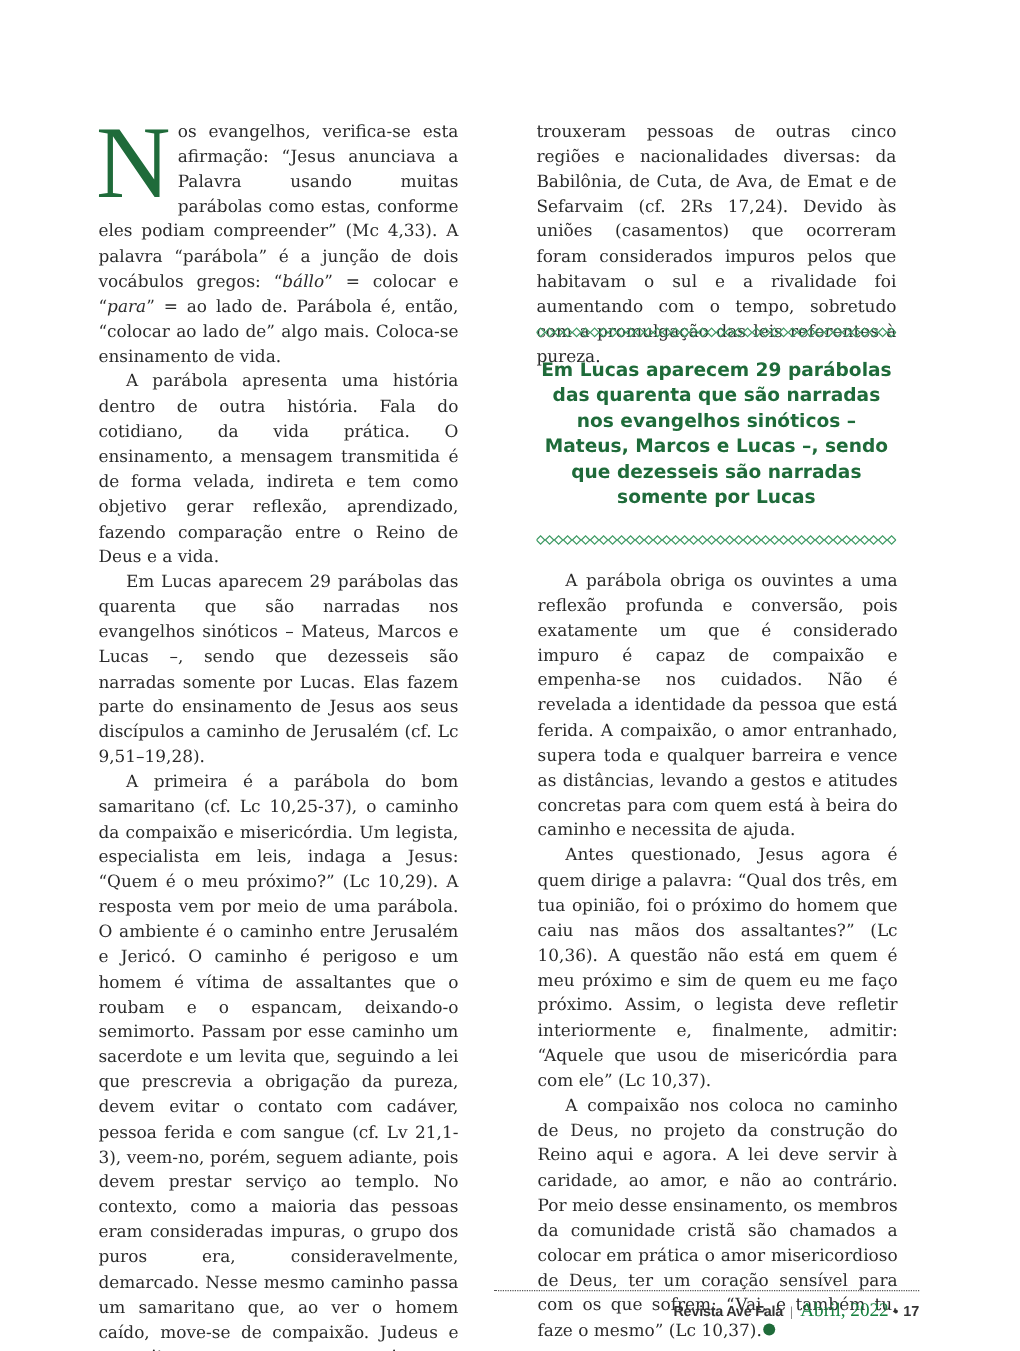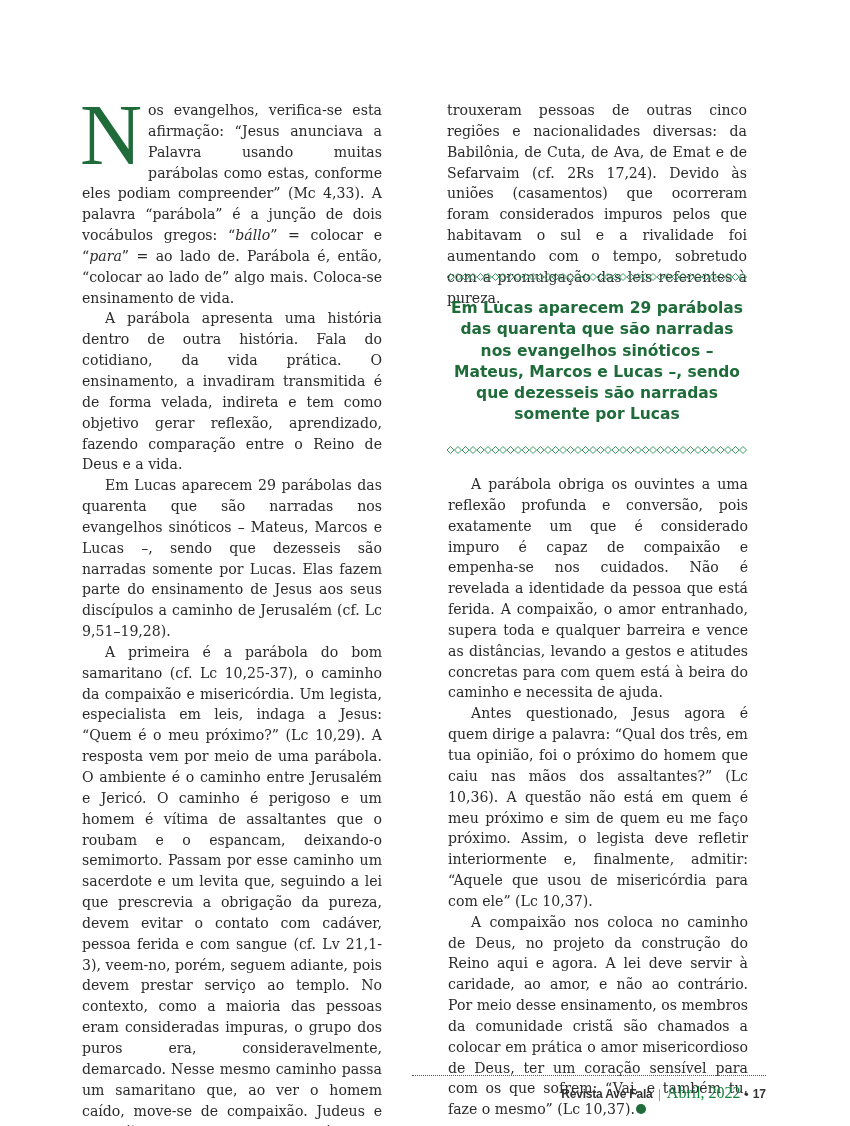--- a/index.html
+++ b/index.html
@@ -77,21 +77,21 @@
   .footer .num { font-family: "Liberation Sans", sans-serif; font-weight: bold; font-size: 12px; }
   em { }
 </style>
 </head>
 <body>
 
 <div class="page">
 
   <div class="col col-left">
     <p class="first"><span class="dropcap">N</span><span>os evangelhos, verifica-se esta afirmação: “Jesus anunciava a Palavra usando muitas parábolas como estas, conforme eles podiam compreender” (Mc 4,33). A palavra “parábola” é a junção de dois vocábulos gregos: “</span><em>bállo</em><span>” = colocar e “</span><em>para</em><span>” = ao lado de. Parábola é, então, “colocar ao lado de” algo mais. Coloca-se ensinamento de vida.</span></p>
-    <p>A parábola apresenta uma história dentro de outra história. Fala do cotidiano, da vida prática. O ensinamento, a invadiram transmitida é de forma velada, indireta e tem como objetivo gerar reflexão, aprendizado, fazendo comparação entre o Reino de Deus e a vida.</p>
+    <p>A parábola apresenta uma história dentro de outra história. Fala do cotidiano, da vida prática. O ensinamento, a mensagem transmitida é de forma velada, indireta e tem como objetivo gerar reflexão, aprendizado, fazendo comparação entre o Reino de Deus e a vida.</p>
     <p>Em Lucas aparecem 29 parábolas das quarenta que são narradas nos evangelhos sinóticos – Mateus, Marcos e Lucas –, sendo que dezesseis são narradas somente por Lucas. Elas fazem parte do ensinamento de Jesus aos seus discípulos a caminho de Jerusalém (cf. Lc 9,51–19,28).</p>
     <p>A primeira é a parábola do bom samaritano (cf. Lc 10,25-37), o caminho da compaixão e misericórdia. Um legista, especialista em leis, indaga a Jesus: “Quem é o meu próximo?” (Lc 10,29). A resposta vem por meio de uma parábola. O ambiente é o caminho entre Jerusalém e Jericó. O caminho é perigoso e um homem é vítima de assaltantes que o roubam e o espancam, deixando-o semimorto. Passam por esse caminho um sacerdote e um levita que, seguindo a lei que prescrevia a obrigação da pureza, devem evitar o contato com cadáver, pessoa ferida e com sangue (cf. Lv 21,1-3), veem-no, porém, seguem adiante, pois devem prestar serviço ao templo. No contexto, como a maioria das pessoas eram consideradas impuras, o grupo dos puros era, consideravelmente, demarcado. Nesse mesmo caminho passa um samaritano que, ao ver o homem caído, move-se de compaixão. Judeus e samaritanos conservavam uma rixa que vinha desde 722 a.C., quando os assírios invadiram o reino do norte, deportaram parte da população e</p>
   </div>
 
   <div class="col col-right-top">
     <p class="first">trouxeram pessoas de outras cinco regiões e nacionalidades diversas: da Babilônia, de Cuta, de Ava, de Emat e de Sefarvaim (cf. 2Rs 17,24). Devido às uniões (casamentos) que ocorreram foram considerados impuros pelos que habitavam o sul e a rivalidade foi aumentando com o tempo, sobretudo com a promulgação das leis referentes à pureza.</p>
   </div>
 
   <svg class="ornament orn-top" viewBox="0 0 300 10" preserveAspectRatio="none">
       <path d="M0 5 L3.5 1.5 L7 5 L3.5 8.5 Z" fill="none" stroke="#3d9a63" stroke-width="1"></path>

